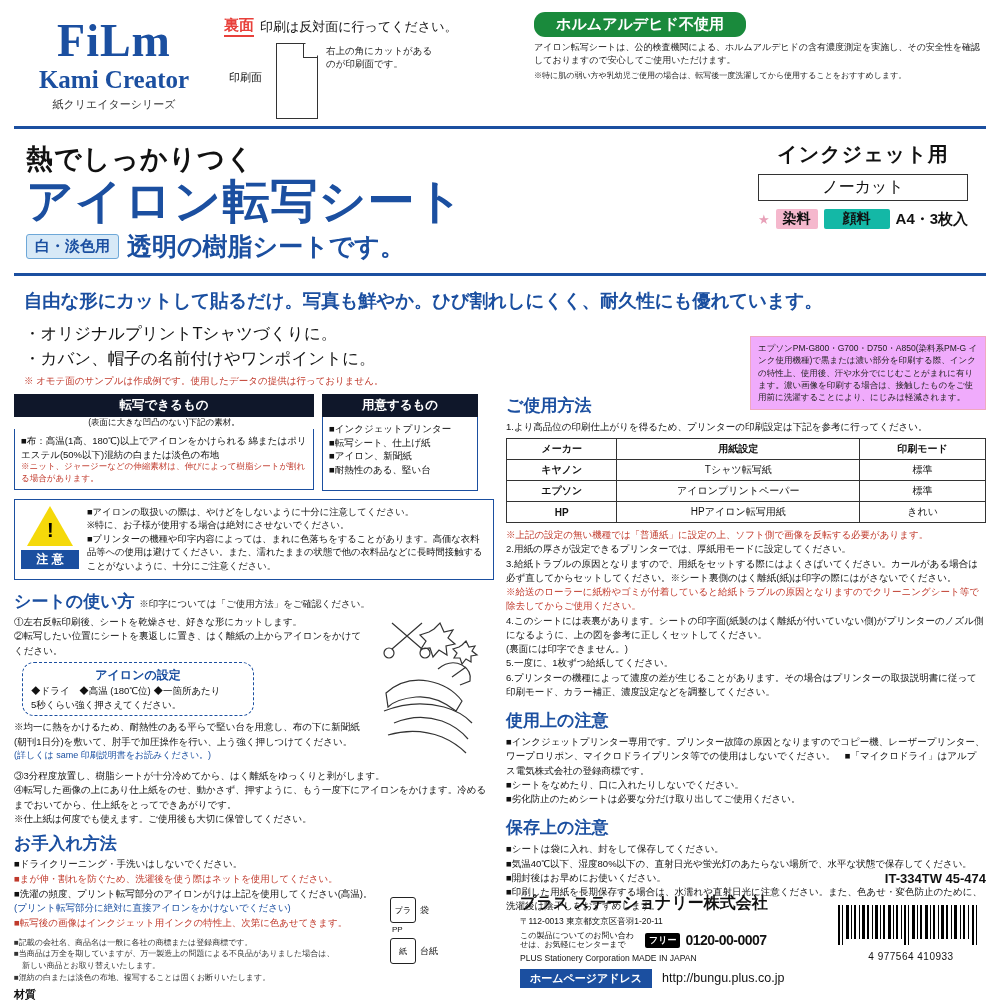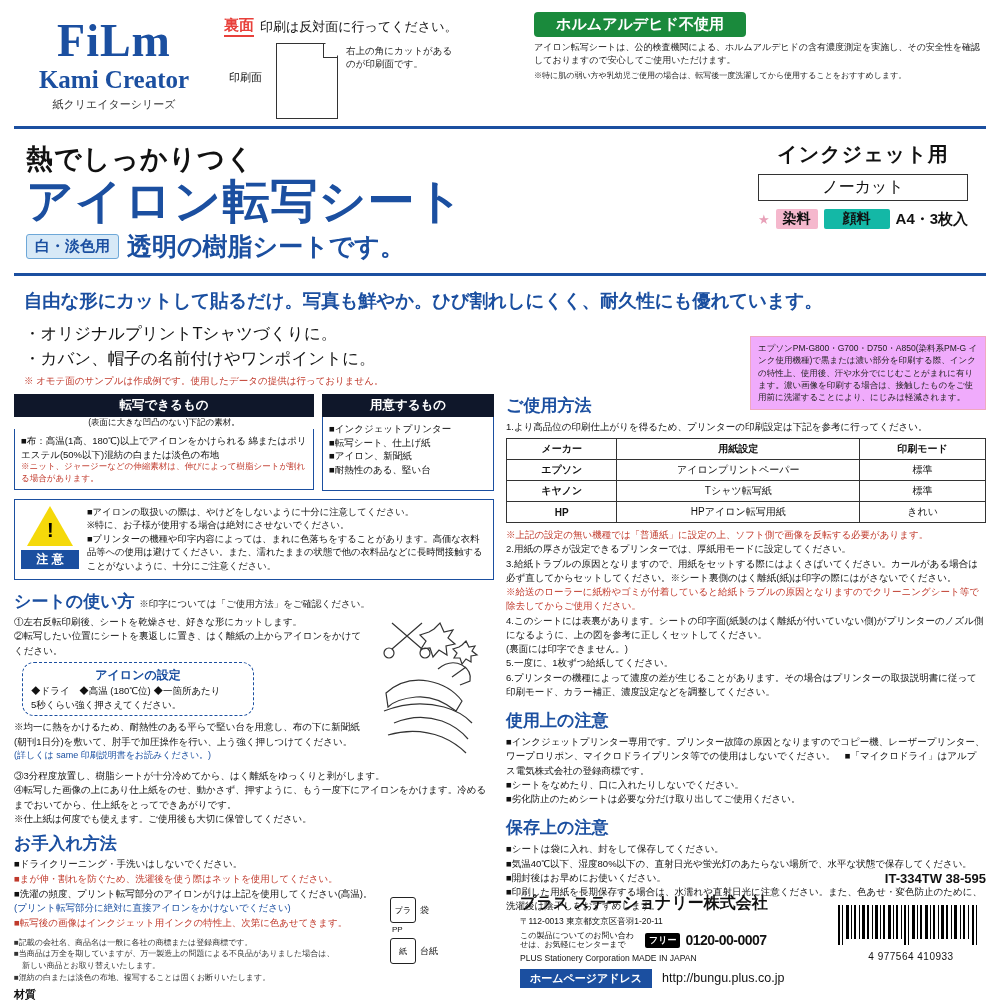--- a/index.html
+++ b/index.html
@@ -69,21 +69,21 @@
     font-size: 15px;
     border-bottom: 2px solid #e8403a;
   }
   .sheet-fig {
     margin-top: 6px;
     display: flex;
     align-items: flex-start;
     gap: 8px;
   }
   .sheet-box {
-    width: 62px; height: 76px;
+    width: 42px; height: 76px;
     border: 1px solid #333;
     position: relative;
     margin-left: 52px;
   }
   .sheet-box .cut-tri {
     position: absolute;
     right: -1px; top: -1px;
     width: 0; height: 0;
     border-left: 13px solid transparent;
     border-top: 13px solid #fff;
@@ -103,21 +103,21 @@
   }
   .header-right {
     flex: 1;
   }
   .formaldehyde {
     background: #1a8a3c;
     color: #fff;
     font-weight: bold;
     font-size: 15px;
     text-align: center;
-    border-radius: 4px;
+    border-radius: 11px;
     padding: 3px 8px;
     width: 212px;
   }
   .formaldehyde-body {
     font-size: 9px;
     line-height: 1.45;
     margin-top: 4px;
     color: #222;
   }
   .formaldehyde-note {
@@ -247,21 +247,21 @@
     padding: 3px 4px;
   }
   .box-outline {
     border: 1px solid #1b4fa0;
     border-top: none;
     padding: 5px 6px;
     font-size: 9.5px;
     line-height: 1.45;
   }
   .bx1 { width: 300px; }
-  .bx2 { width: 172px; }
+  .bx2 { width: 156px; }
   .box-sub {
     font-size: 8.5px;
     text-align: center;
     background: #fff;
   }
   .red-small { color: #c0392b; font-size: 8.5px; line-height: 1.35; }
   
   .caution {
     border: 1px solid #1b4fa0;
     margin-top: 8px;
@@ -604,27 +604,27 @@
       <div class="r-body">1.より高品位の印刷仕上がりを得るため、プリンターの印刷設定は下記を参考に行ってください。</div>
 
       <table class="printer">
         <tbody>
             <tr>
           <th>メーカー</th>
           <th>用紙設定</th>
           <th>印刷モード</th>
         </tr>
         <tr>
-          <td class="maker">エプソン</td>
-          <td>アイロンプリントペーパー</td>
+          <td class="maker">キヤノン</td>
+          <td>Tシャツ転写紙</td>
           <td>標準</td>
         </tr>
         <tr>
-          <td class="maker">キヤノン</td>
-          <td>Tシャツ転写紙</td>
+          <td class="maker">エプソン</td>
+          <td>アイロンプリントペーパー</td>
           <td>標準</td>
         </tr>
         <tr>
           <td class="maker">HP</td>
           <td>HPアイロン転写用紙</td>
           <td>きれい</td>
         </tr>
       </tbody>
         </table>
 
@@ -652,21 +652,21 @@
         <div>■気温40℃以下、湿度80%以下の、直射日光や蛍光灯のあたらない場所で、水平な状態で保存してください。</div>
         <div>■開封後はお早めにお使いください。</div>
         <div>■印刷した用紙を長期保存する場合は、水濡れや直射日光に注意ください。また、色あせ・変色防止のために、洗濯後は陰干しをおすすめします。</div>
       </div>
     </div>
   </div>
 
   <div class="pink-note">エプソンPM-G800・G700・D750・A850(染料系PM-G インク使用機種)で黒または濃い部分を印刷する際、インクの特性上、使用後、汗や水分でにじむことがまれに有ります。濃い画像を印刷する場合は、接触したものをご使用前に洗濯することにより、にじみは軽減されます。</div>
 
   <div class="bottom">
-    <div class="prod-code">IT-334TW   38-595</div>
+    <div class="prod-code">IT-334TW   45-474</div>
 
     <div class="recycle-row">
       <div class="recy-item">
         <div class="recy-mark">
           <span>プラ</span>
         </div>
         <span>袋</span>
       </div>
       <div style="font-size:8px;margin:-4px 0 4px 2px">PP</div>
       <div class="recy-item">

